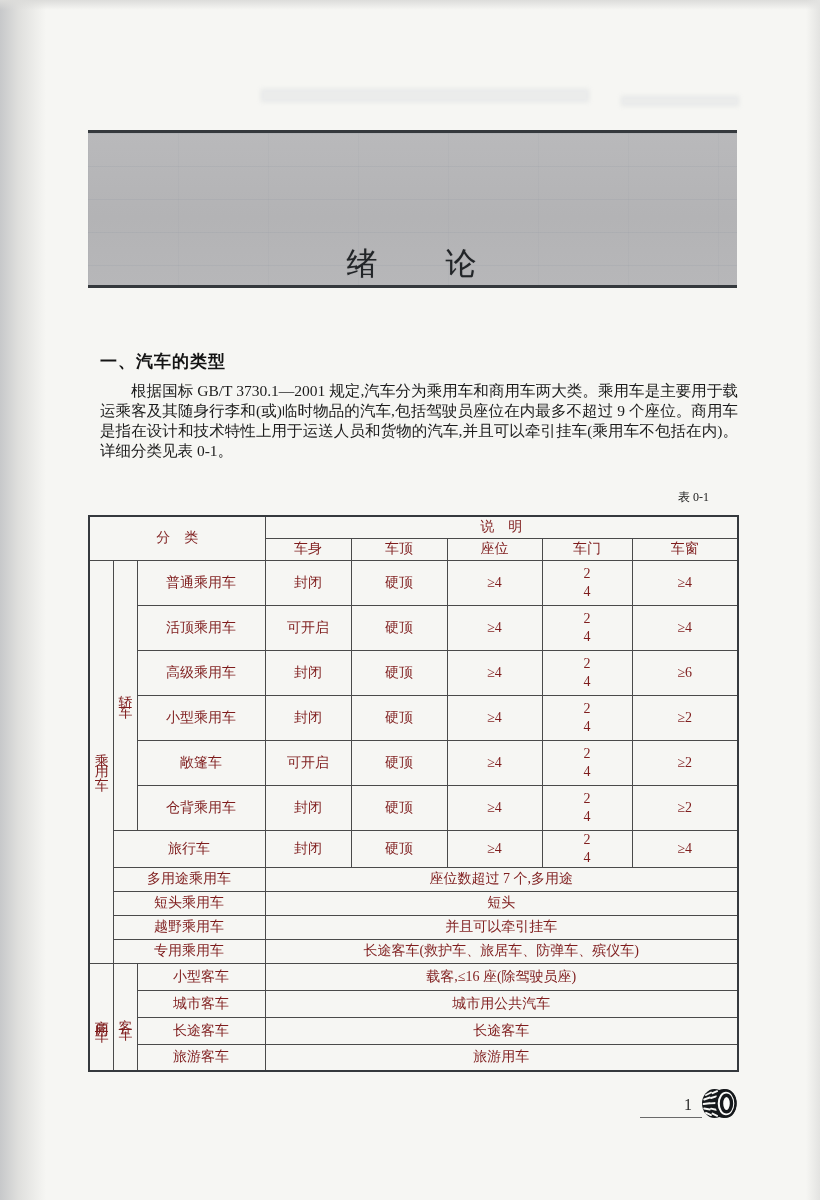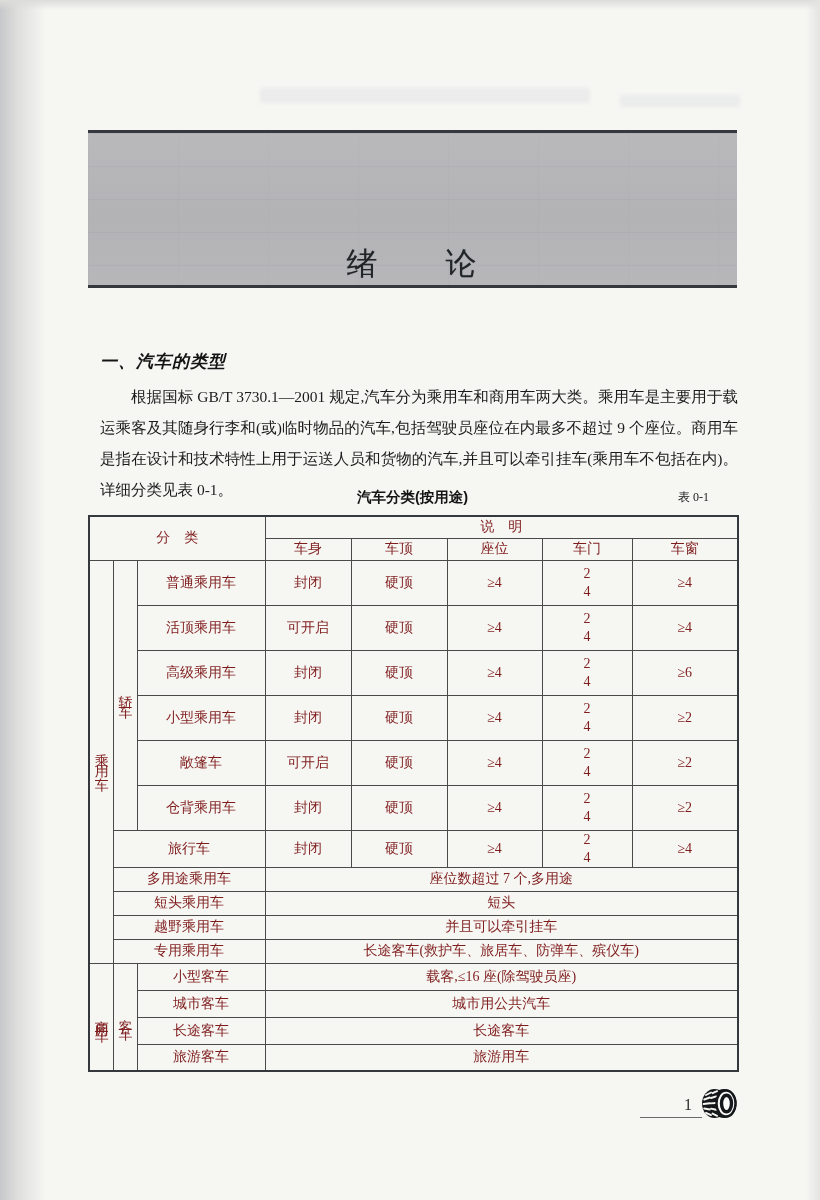--- a/index.html
+++ b/index.html
@@ -31,25 +31,25 @@
                repeating-linear-gradient(90deg,rgba(120,132,148,0.06) 0 1px,transparent 1px 90px);
   }
   .chapter-title{
     font-size:31px;letter-spacing:2px;color:#222528;font-weight:500;
     text-shadow:0 0 1px rgba(0,0,0,0.25);position:relative;
   }
 
   .section-heading{
     position:absolute;left:100px;top:350px;
     font-family:"Liberation Sans","DejaVu Sans",sans-serif;
-    font-weight:700;font-size:17px;color:#141414;letter-spacing:1px;font-style:italic;
+    font-weight:700;font-size:17px;color:#141414;letter-spacing:1px;
   }
   .body-paragraph{
     position:absolute;left:100px;top:381px;width:638px;
-    font-size:15.5px;line-height:31px;text-align:justify;text-indent:2em;
+    font-size:15.5px;line-height:20px;text-align:justify;text-indent:2em;
     color:#1b1b1b;
   }
 
   .table-caption-row{position:absolute;left:88px;top:488px;width:649px;height:24px;}
   .table-caption{
     position:absolute;left:0;right:0;text-align:center;
     font-family:"Liberation Sans","DejaVu Sans",sans-serif;
     font-weight:700;font-size:14.5px;color:#141414;
   }
   .table-number{position:absolute;right:28px;top:1px;font-size:12px;color:#1b1b1b;}
@@ -95,21 +95,20 @@
 
 <div class="banner">
   <div class="chapter-title">绪　　论</div>
 </div>
 
 <div class="section-heading">一、汽车的类型</div>
 
 <div class="body-paragraph">根据国标 GB/T 3730.1—2001 规定,汽车分为乘用车和商用车两大类。乘用车是主要用于载运乘客及其随身行李和(或)临时物品的汽车,包括驾驶员座位在内最多不超过 9 个座位。商用车是指在设计和技术特性上用于运送人员和货物的汽车,并且可以牵引挂车(乘用车不包括在内)。详细分类见表 0-1。</div>
 
 <div class="table-caption-row">
-  <div class="table-caption">汽车分类(按用途)</div>
   <div class="table-number">表 0-1</div>
 </div>
 
 <table class="cls">
   <colgroup>
     <col style="width:24px">
       <col style="width:24px">
       <col style="width:128px">
     <col style="width:86px">
       <col style="width:96px">

